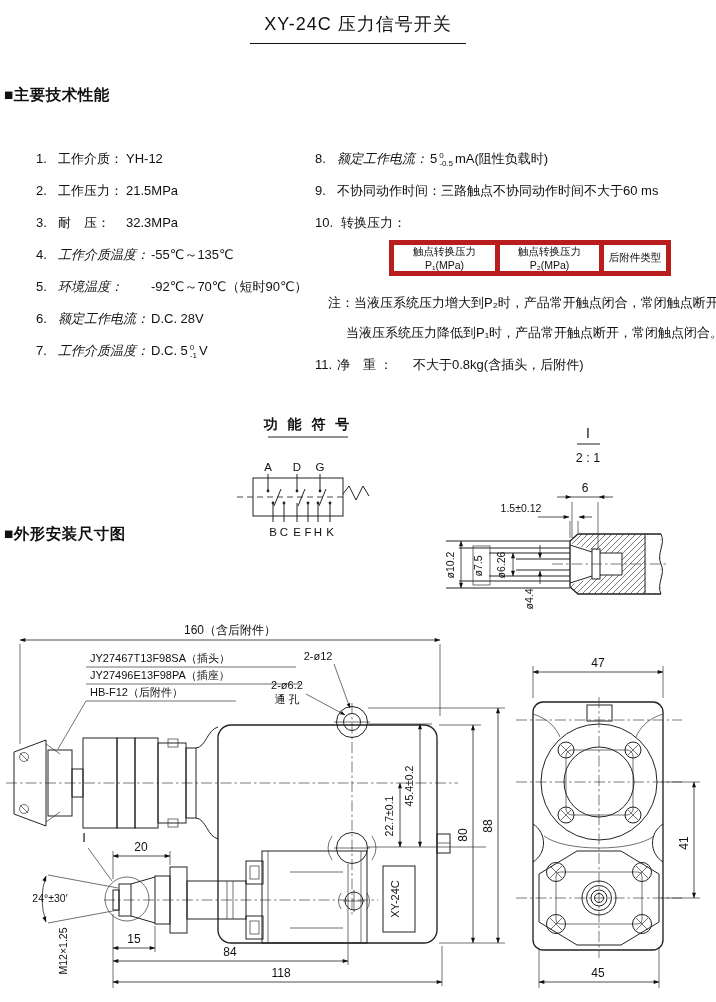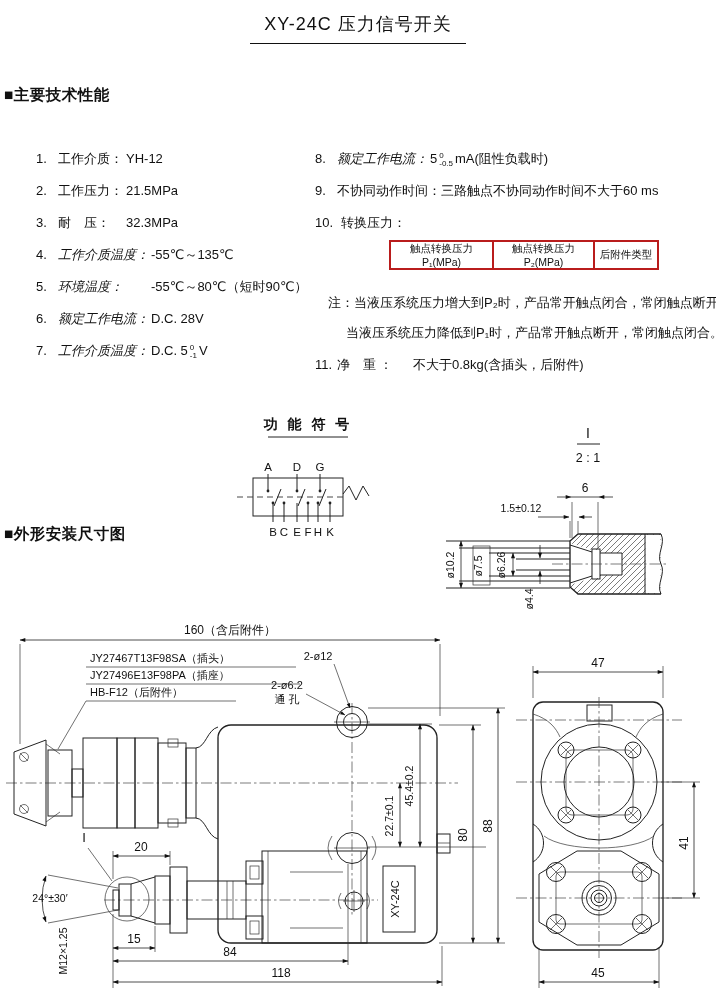--- a/index.html
+++ b/index.html
@@ -14,21 +14,21 @@
   .sn{display:inline-block;width:22px;}
   .sn10{display:inline-block;width:26px;}
   .sl{display:inline-block;}
   .w5{width:68px;}
   .w7{width:93px;font-style:italic;}
   .sv{display:inline-block;}
   .tol{display:inline-block;vertical-align:-3px;margin:0 2px;text-align:left;}
   .tol i{display:block;font-style:normal;font-size:8px;line-height:8px;letter-spacing:0;}
   .note{font-size:13px;white-space:nowrap;}
   table.spec{border-collapse:collapse;font-size:10.5px;}
-  table.spec td{border:2px solid #b91c1c;text-align:center;height:20px;padding:0 2px;}
+  table.spec td{border:5px solid #b91c1c;text-align:center;height:20px;padding:0 2px;}
   td.c1{width:97px;} td.c2{width:95px;} td.c3{width:58px;}
   svg text{font-family:"Liberation Sans","DejaVu Sans",sans-serif;fill:#111;}
   .ol{stroke:#222;stroke-width:1.35;fill:none;}
   .ml{stroke:#222;stroke-width:1;fill:none;}
   .tl{stroke:#333;stroke-width:.7;fill:none;}
   .dl{stroke:#222;stroke-width:.8;fill:none;}
   .cl{stroke:#444;stroke-width:.7;fill:none;stroke-dasharray:11 3 2.5 3;}
   .dsh{stroke:#333;stroke-width:.9;fill:none;stroke-dasharray:6 4;}
 </style>
 </head>
@@ -47,21 +47,21 @@
 <div class="abs spec-row" style="left:36px;top:182px">
   <span class="sn">2.</span><span class="sl w5">工作压力：</span><span class="sv">21.5MPa</span>
 </div>
 <div class="abs spec-row" style="left:36px;top:214px">
   <span class="sn">3.</span><span class="sl w5">耐　压：</span><span class="sv">32.3MPa</span>
 </div>
 <div class="abs spec-row" style="left:36px;top:246px">
   <span class="sn">4.</span><span class="sl w7">工作介质温度：</span><span class="sv">-55℃～135℃</span>
 </div>
 <div class="abs spec-row" style="left:36px;top:278px">
-  <span class="sn">5.</span><span class="sl w7">环境温度：</span><span class="sv">-55℃～80℃（短时90℃）</span>
+  <span class="sn">5.</span><span class="sl w7">环境温度：</span><span class="sv">-92℃～70℃（短时90℃）</span>
 </div>
 <div class="abs spec-row" style="left:36px;top:310px">
   <span class="sn">6.</span><span class="sl w7">额定工作电流：</span><span class="sv">D.C. 28V</span>
 </div>
 <div class="abs spec-row" style="left:36px;top:342px">
   <span class="sn">7.</span><span class="sl w7">工作介质温度：</span><span class="sv"><span>D.C. 5</span><span class="tol"><i>0</i><i>-1</i></span><span>V</span></span>
 </div>
 
 <div class="abs spec-row" style="left:315px;top:150px">
   <span class="sn">8.</span><span class="sl w7">额定工作电流：</span><span class="sv"><span>5</span><span class="tol"><i>0</i><i>-0.5</i></span><span>mA(阻性负载时)</span></span>

